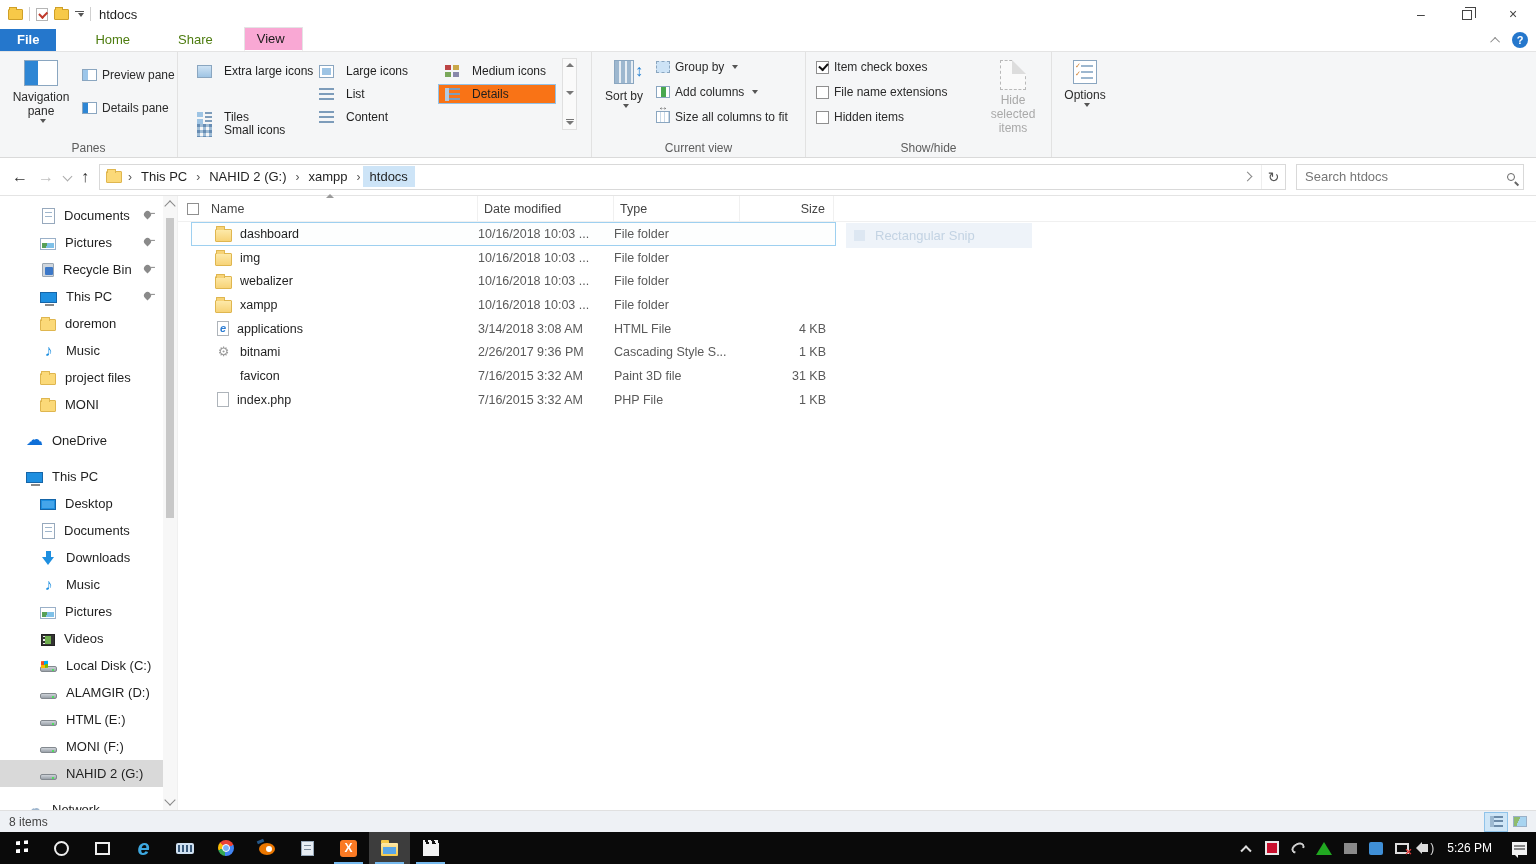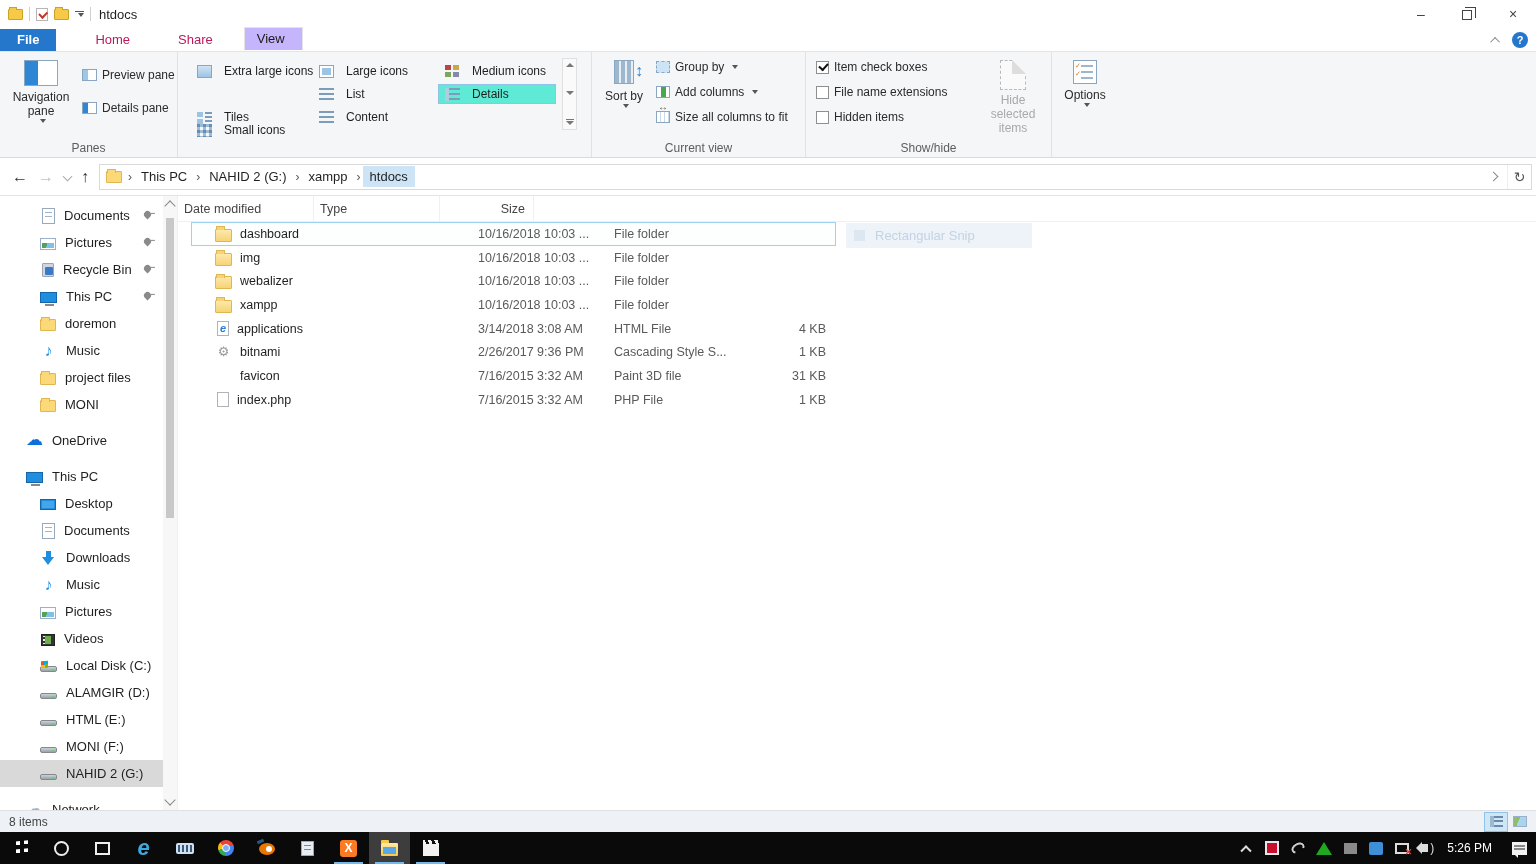--- a/index.html
+++ b/index.html
@@ -11,23 +11,23 @@
   .qat { display:flex; align-items:center; gap:6px; padding-left:8px; }
   .qat-sep { width:1px; height:14px; background:#d0d0d0; }
   .title-text { font-size:13px; margin-left:8px; }
   .win-controls { position:absolute; right:0; top:0; height:28px; display:flex; }
   .win-btn { width:46px; height:28px; display:flex; align-items:center; justify-content:center; font-size:14px; color:#444; cursor:default; }
   .restore-glyph { width:10px; height:10px; border:1px solid #444; position:relative; background:#fff; margin-top:2px;}
   .restore-glyph:before { content:""; position:absolute; left:2px; top:-4px; width:10px; height:10px; border:1px solid #444; border-bottom:none; border-left:none; }
 
   
   .ribbon-tabs { height:24px; background:#fff; display:flex; align-items:flex-end; position:relative; border-bottom:1px solid #e4e4e4; }
-  .tab { font-size:13px; padding:3px 17px 4px; color:#be185d; }
+  .tab { font-size:13px; padding:3px 17px 4px; color:#4d7c0f; }
   .tab-file { background:#2577cc; color:#fff; font-weight:bold; margin-left:0; }
-  .tab-active { background:#c4b5fd; border:1px solid #e4e4e4; border-bottom:1px solid #fff; color:#1a1a1a;padding-left:12px; }
+  .tab-active { background:#f9a8d4; border:1px solid #e4e4e4; border-bottom:1px solid #fff; color:#1a1a1a;padding-left:12px; }
   .ribbon-right { position:absolute; right:8px; bottom:3px; display:flex; gap:12px; align-items:center; }
   .chev-up { width:7px; height:7px; border-left:1.6px solid #888; border-top:1.6px solid #888; transform:rotate(45deg) translateY(2px); }
   .help-circle { width:16px; height:16px; border-radius:50%; background:#2577cc; color:#fff; font-size:11px; font-weight:bold; text-align:center; line-height:16px; }
 
   
   .ribbon { height:106px; background:#f5f6f7; border-bottom:1px solid #dadada; display:flex; }
   .rgroup { position:relative; height:100%; border-right:1px solid #e2e2e2; }
   .rgroup-label { position:absolute; bottom:2px; left:0; right:0; text-align:center; font-size:12px; color:#5d5d5d; }
   .bigbtn { display:flex; flex-direction:column; align-items:center; font-size:12px; color:#2b2b2b; text-align:center; line-height:1.15; }
   .smallbtn { display:flex; align-items:center; gap:5px; font-size:12px; color:#2b2b2b; white-space:nowrap; }
@@ -71,21 +71,21 @@
   .ic-options { width:24px; height:24px; border:1px solid #8aa6c0; background:#fff; position:relative; }
   .ic-options:before { content:""; position:absolute; left:7px; right:3px; top:4px; height:14px;
       background:repeating-linear-gradient(#9db7cf 0 2px,transparent 2px 6px); }
   .ic-options:after { content:"✓✓"; position:absolute; left:1px; top:1px; font-size:7px; color:#d08030; letter-spacing:0; line-height:8px; width:6px; word-break:break-all; }
   .layout-scroll { width:15px; border:1px solid #e0e0e0; background:#fafafa; display:flex; flex-direction:column; align-items:center; justify-content:space-between; padding:4px 0; }
   .tri-up { width:0;height:0;border-left:4px solid transparent;border-right:4px solid transparent;border-bottom:4px solid #777; }
   .tri-dn { width:0;height:0;border-left:4px solid transparent;border-right:4px solid transparent;border-top:4px solid #777; }
   .more-bar { display:flex; flex-direction:column; align-items:center; gap:1px; }
   .more-bar i { display:block; width:8px; height:1.5px; background:#777; }
   .layout-item { display:flex; align-items:center; gap:12px; font-size:12px; padding:2px 6px; border:1px solid transparent; }
-  .layout-item.selected { background:#5eead4; border:1px solid #92c2e8; }
+  .layout-item.selected { background:#f97316; border:1px solid #92c2e8; }
 
   
   .addr-row { height:38px; background:#fff; display:flex; align-items:center; border-bottom:1px solid #e4e4e4; position:relative; }
   .nav-arrows { display:flex; align-items:center; gap:10px; padding:0 10px 0 12px; font-size:16px; }
   .addr-box { height:26px; border:1px solid #d9d9d9; background:#fff; display:flex; align-items:center; flex:1; margin-right:4px; font-size:13px; position:relative; }
   .crumb { padding:3px 7px; color:#1f1f1f; }
   .crumb-sep { color:#555; font-size:12px; padding:0 2px; }
   .crumb.current { background:#cde4f7; }
   .addr-tools { position:absolute; right:0; top:0; height:100%; display:flex; align-items:center; }
   .refresh-box { width:24px; height:100%; border-left:1px solid #eee; display:flex; align-items:center; justify-content:center; color:#555; font-size:14px; }
@@ -393,20 +393,24 @@
     <span class="crumb">NAHID 2 (G:)</span>
     <span class="crumb-sep">›</span>
     <span class="crumb">xampp</span>
     <span class="crumb-sep">›</span>
     <span class="crumb current">htdocs</span>
     <div class="addr-tools">
       <span class="chev-up" style="transform:rotate(135deg); border-color:#888; margin-right:10px;"></span>
       <span class="refresh-box">↻</span>
     </div>
   </div>
+  <div class="searchbox">
+    <span>Search htdocs</span>
+    <span class="mag"></span>
+  </div>
 </div>
 
 <div class="main">
 
   <div class="sidebar">
     <ul class="side-list">
       <li class="side-item">
           <span class="si si-doc"></span>
           <span class="lbl">Documents</span>
           <span class="pin"></span>
@@ -501,20 +505,25 @@
     </ul>
     <div class="side-scroll">
       <span class="cup"></span>
       <span class="thumb"></span>
       <span class="cdn"></span>
     </div>
   </div>
 
   <div class="filelist">
     <div class="list-header">
+      <div class="col-name col-hdr">
+        <span class="cb" style="width:12px;height:12px;"></span>
+        <span>Name</span>
+        <span class="sort-caret"></span>
+      </div>
       <div class="col-date col-hdr" style="padding-left:6px;">
           <span>Date modified</span>
         </div>
       <div class="col-type col-hdr" style="padding-left:6px;">
           <span>Type</span>
         </div>
       <div class="col-size col-hdr">
           <span style="width:100%;text-align:right;">Size</span>
         </div>
     </div>

